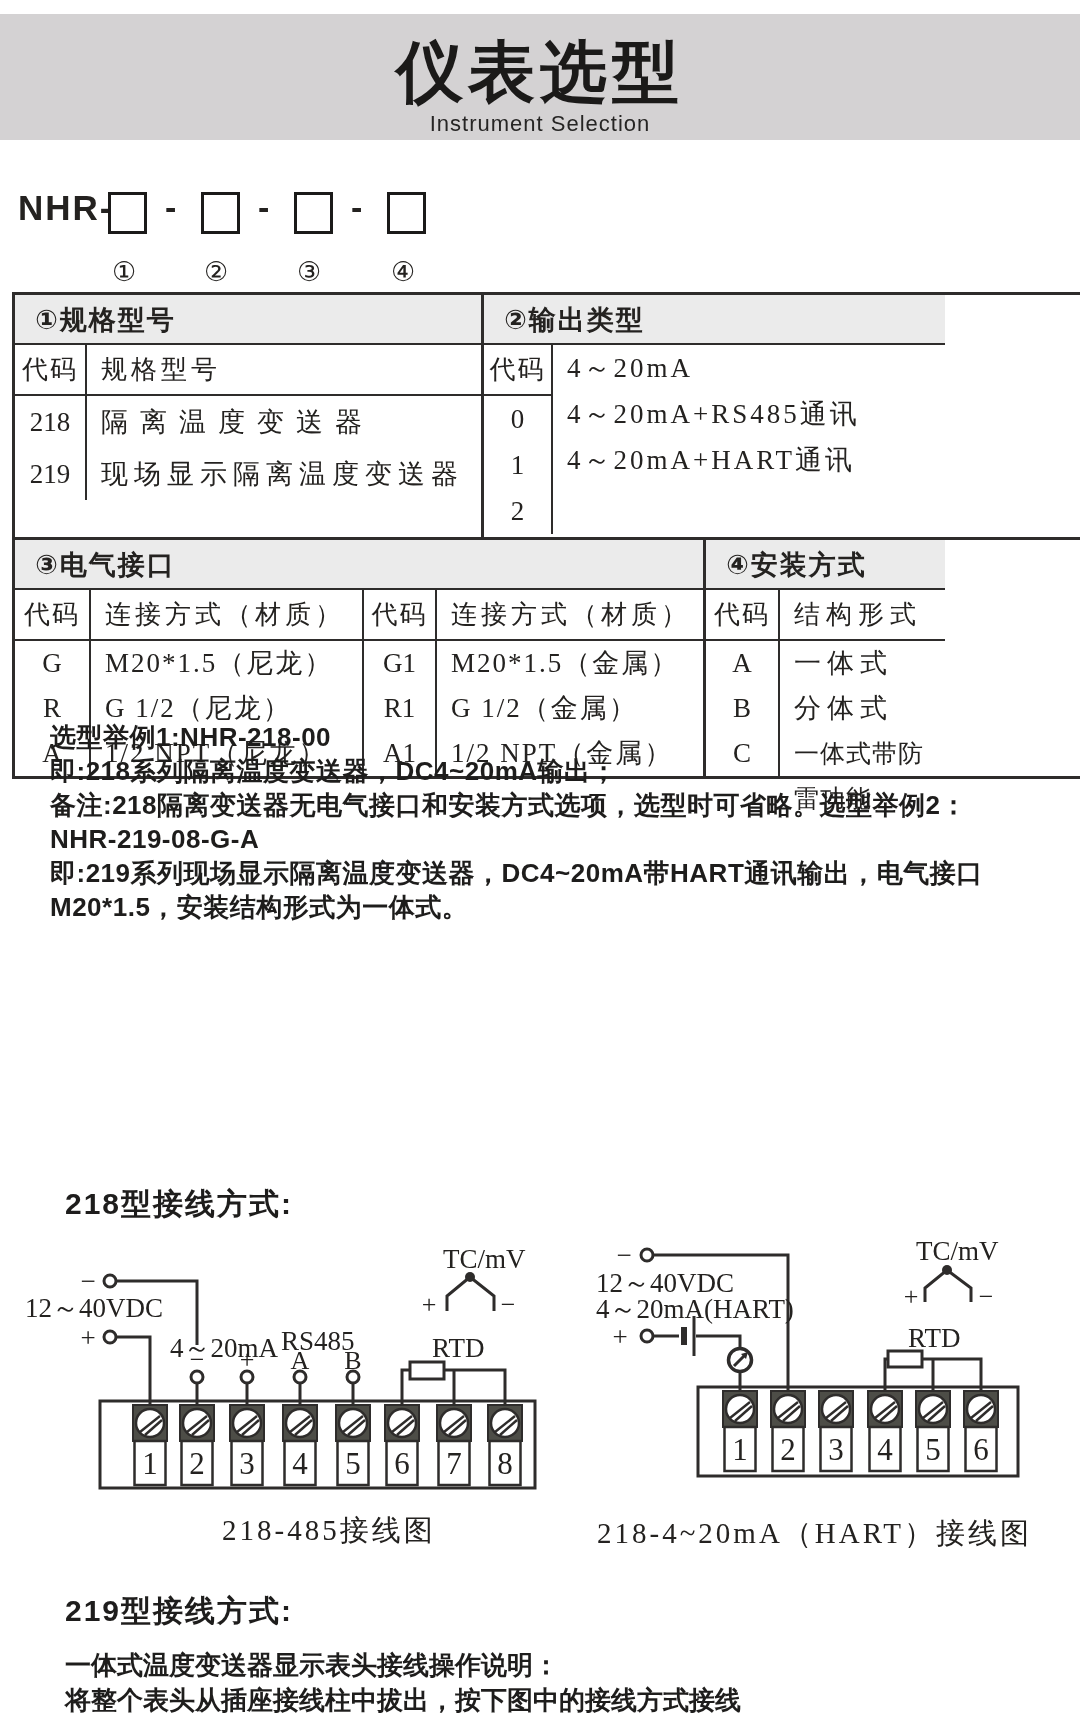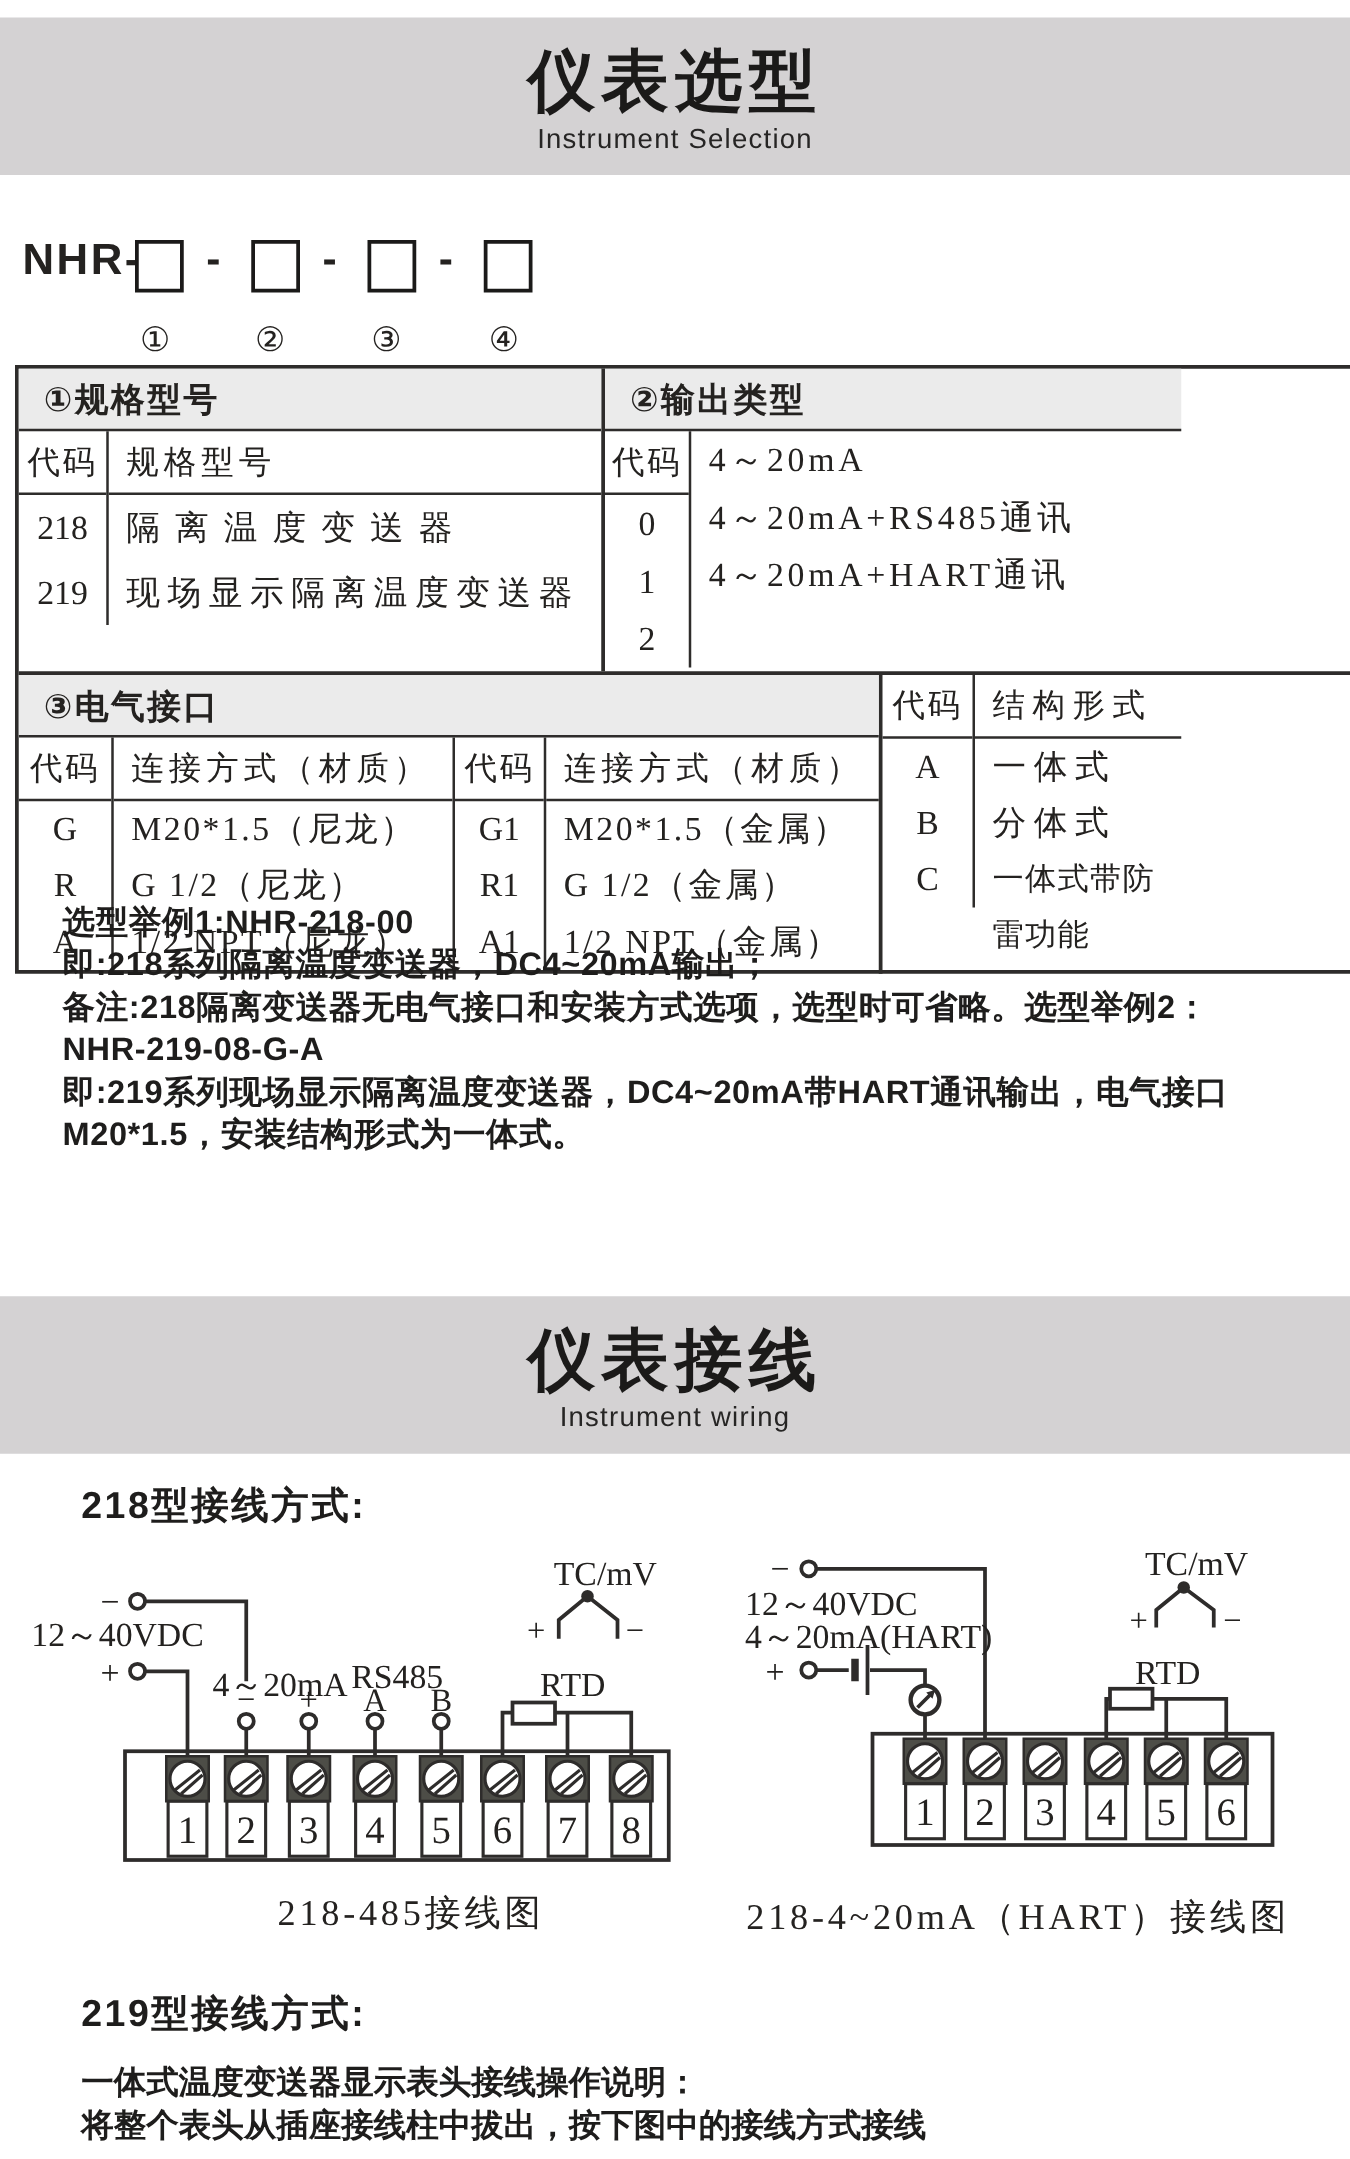--- a/index.html
+++ b/index.html
@@ -7,21 +7,21 @@
     --band:#d4d2d3;
     --hdr:#ebebeb;
     --tx:#242220;
   }
   html,body{margin:0;padding:0;background:#fff;}
   .page{position:relative;width:1080px;height:1727px;background:#fff;overflow:hidden;
         font-family:"Liberation Sans","DejaVu Sans",sans-serif;color:var(--tx);}
 
   
   .band{position:absolute;left:0;width:1080px;height:126px;background:var(--band);text-align:center;}
-  .band .t1{font-size:54px;font-weight:bold;letter-spacing:5px;line-height:1;margin-top:24px;color:#1b1a19;}
+  .band .t1{font-size:67px;font-weight:bold;letter-spacing:5px;line-height:1;margin-top:24px;color:#1b1a19;}
   .band .t2{font-size:22px;font-weight:normal;letter-spacing:1px;margin-top:6px;color:#262524;}
 
   
   .mc-prefix{position:absolute;left:18px;top:188px;font-size:35px;font-weight:bold;letter-spacing:2px;}
   .mc-box{position:absolute;top:192px;width:33px;height:36px;border:3px solid #1b1a19;}
   .mc-dash{position:absolute;top:188px;font-size:34px;font-weight:bold;}
   .mc-num{position:absolute;top:256px;font-size:27px;font-family:"Liberation Serif","DejaVu Serif",serif;}
 
   
   .sel-table{position:absolute;left:12px;top:292px;width:1080px;height:487px;border:3px solid var(--ln);box-sizing:border-box;}
@@ -144,20 +144,21 @@
           </div>
           <div class="col" style="width:266px">
             <div class="sub pad">连接方式（材质）</div>
             <div class="cell desc-cell hB" style="letter-spacing:2px">M20*1.5（金属）</div>
             <div class="cell desc-cell hB" style="letter-spacing:2px">G 1/2（金属）</div>
             <div class="cell desc-cell hB" style="letter-spacing:2px">1/2 NPT（金属）</div>
           </div>
         </div>
       </div>
       <div class="col" style="width:239px">
+        <div class="sec-title">④安装方式</div>
         <div class="bodyflex">
           <div class="col bdrR2" style="width:74px">
             <div class="sub center">代码</div>
             <div class="cell code-cell hB">A</div>
             <div class="cell code-cell hB">B</div>
             <div class="cell code-cell hB">C</div>
           </div>
           <div class="col" style="width:165px">
             <div class="sub pad" style="letter-spacing:6px">结构形式</div>
             <div class="cell desc-cell hB" style="letter-spacing:6px">一体式</div>
@@ -171,24 +172,20 @@
 
   <div class="notes">
     <div class="note-line">选型举例1:NHR-218-00</div>
     <div class="note-line">即:218系列隔离温度变送器，DC4~20mA输出；</div>
     <div class="note-line">备注:218隔离变送器无电气接口和安装方式选项，选型时可省略。选型举例2：</div>
     <div class="note-line">NHR-219-08-G-A</div>
     <div class="note-line">即:219系列现场显示隔离温度变送器，DC4~20mA带HART通讯输出，电气接口</div>
     <div class="note-line">M20*1.5，安装结构形式为一体式。</div>
   </div>
 
-  <div class="band" style="top:1037px">
-    <div class="t1">仪表接线</div>
-    <div class="t2">Instrument wiring</div>
-  </div>
 
   <div class="wire-heading" style="left:65px;top:1184px">218型接线方式:</div>
 
   <svg style="position:absolute;left:0;top:1225px" width="1080" height="345" viewBox="0 1225 1080 345">
     <defs>
       <g id="screw">
         <rect x="-17" y="-18" width="34" height="36" fill="#4d4d47" stroke="#2e2c2b" stroke-width="2"></rect>
         <circle r="14" fill="#ffffff" stroke="#2e2c2b" stroke-width="2.5"></circle>
         <line x1="-10" y1="9" x2="10" y2="-7" stroke="#2e2c2b" stroke-width="2.5"></line>
         <line x1="-5" y1="12" x2="12" y2="-3" stroke="#2e2c2b" stroke-width="2.5"></line>

